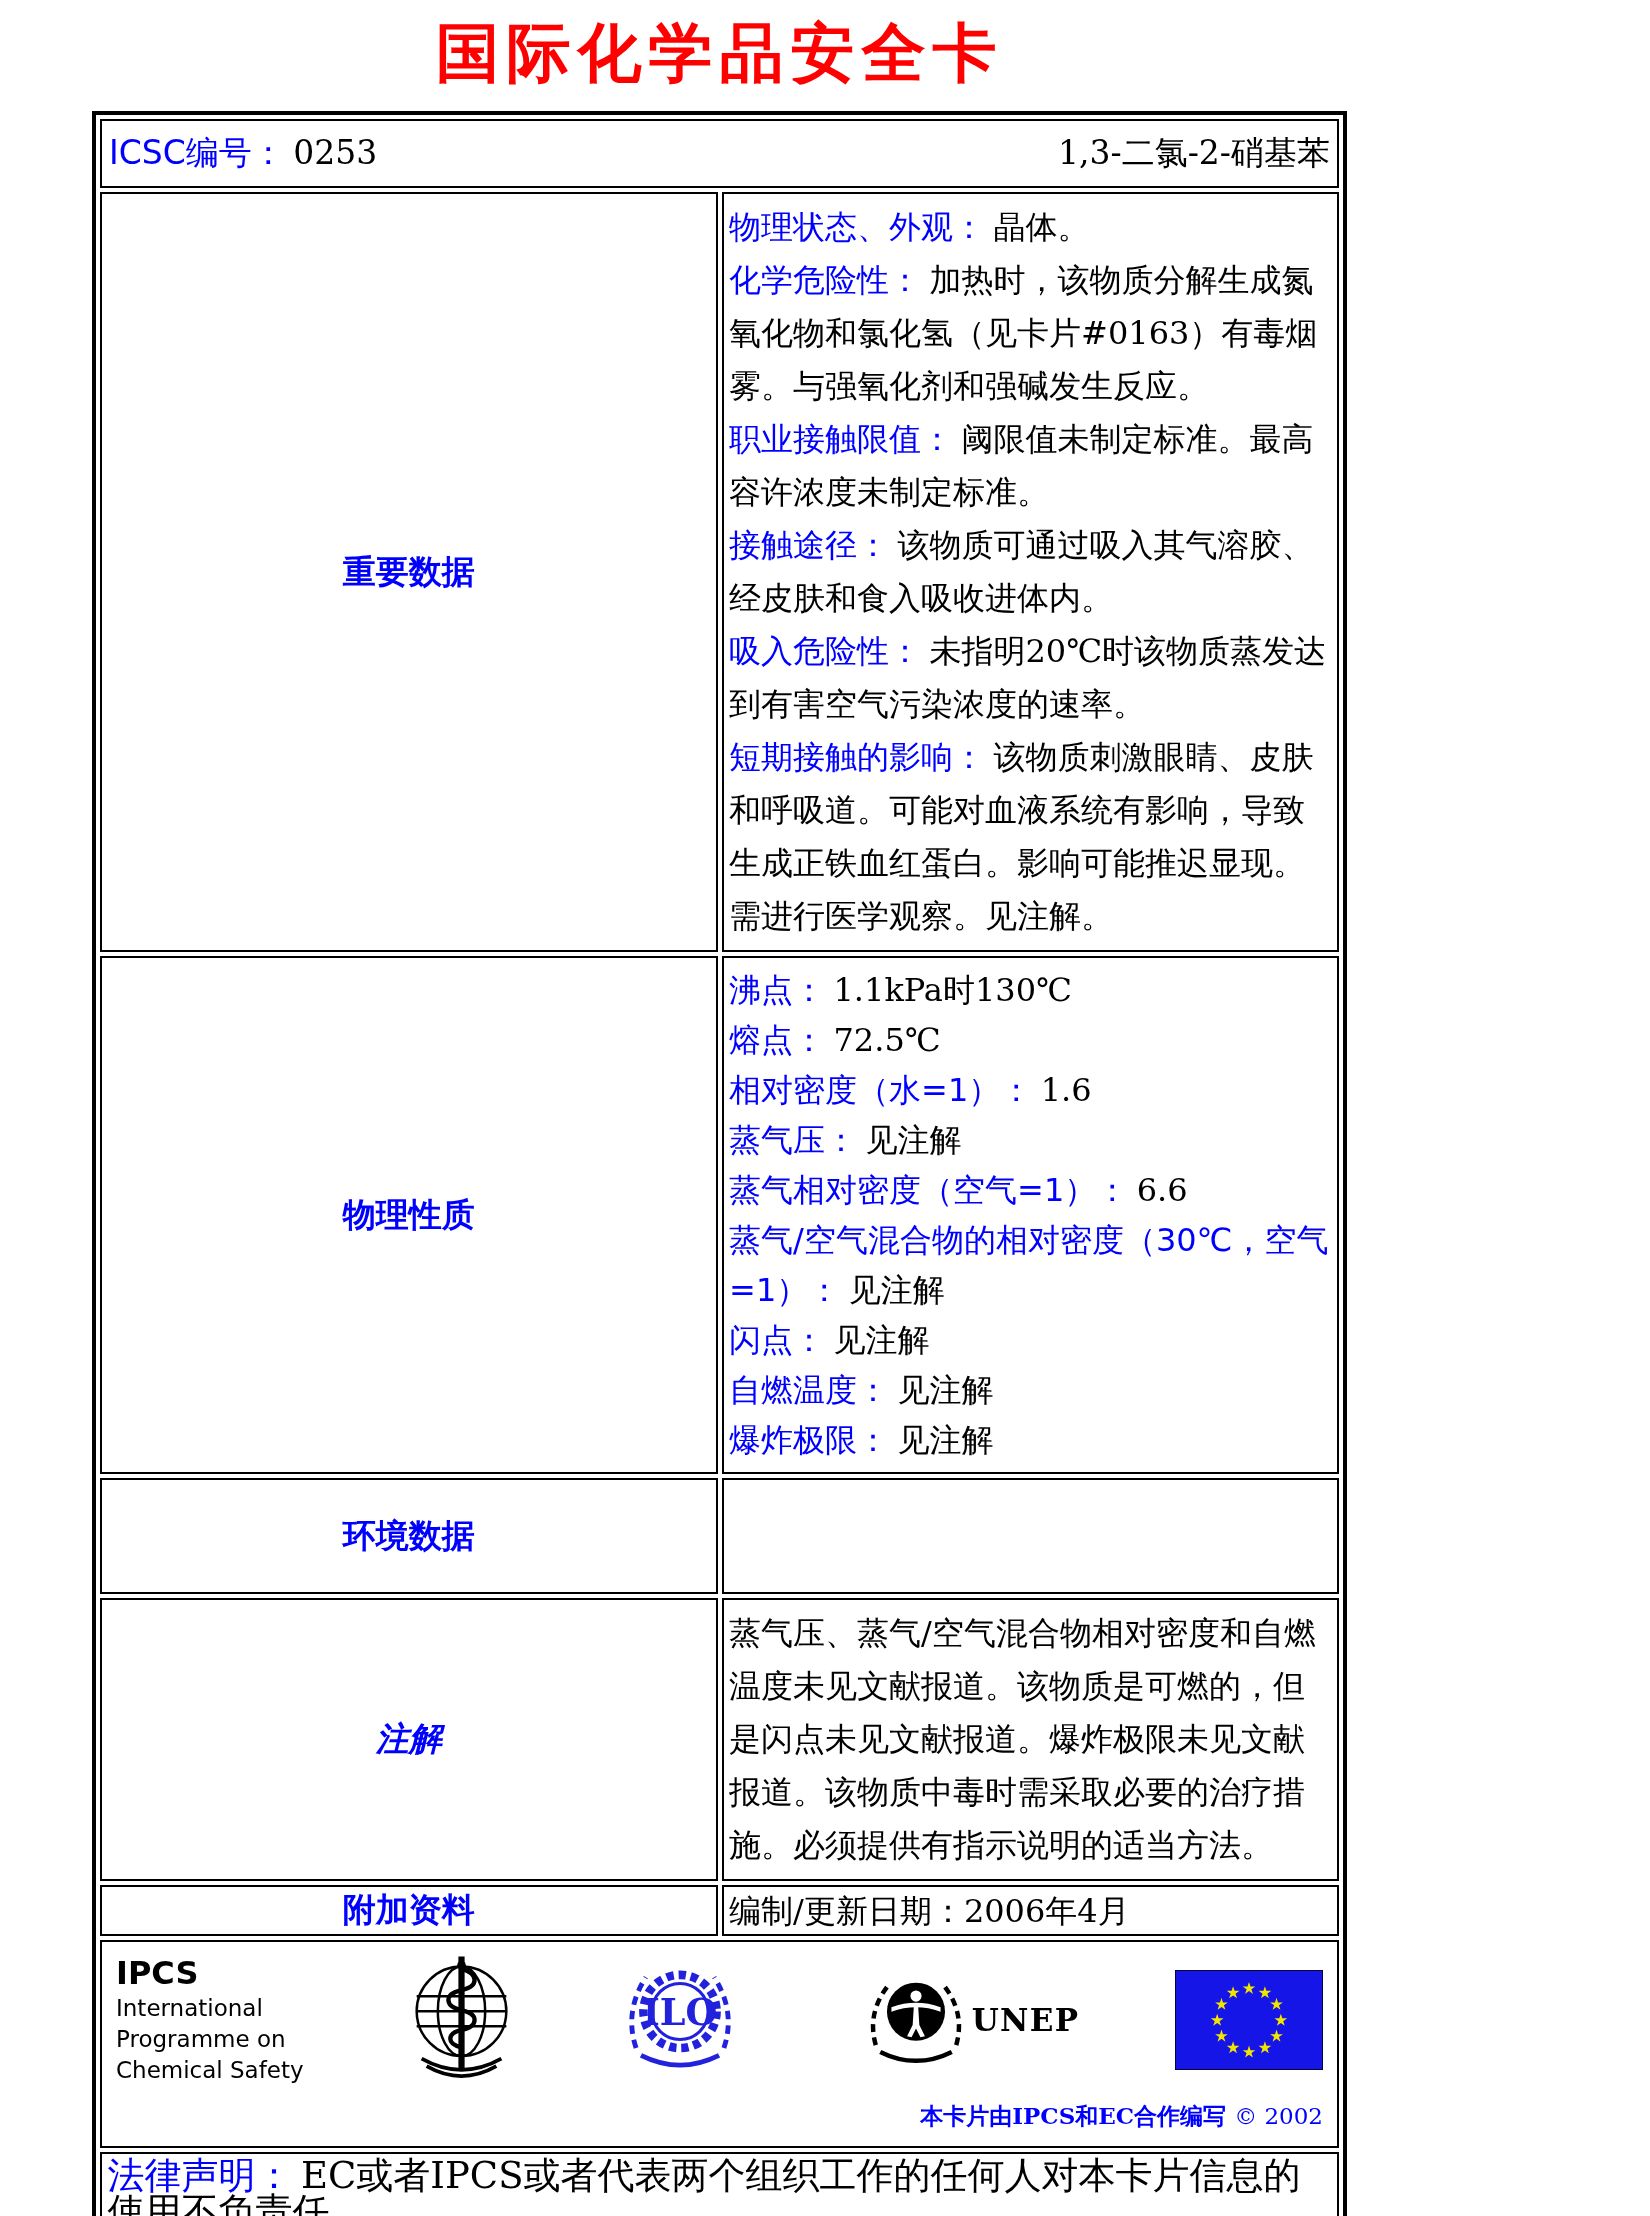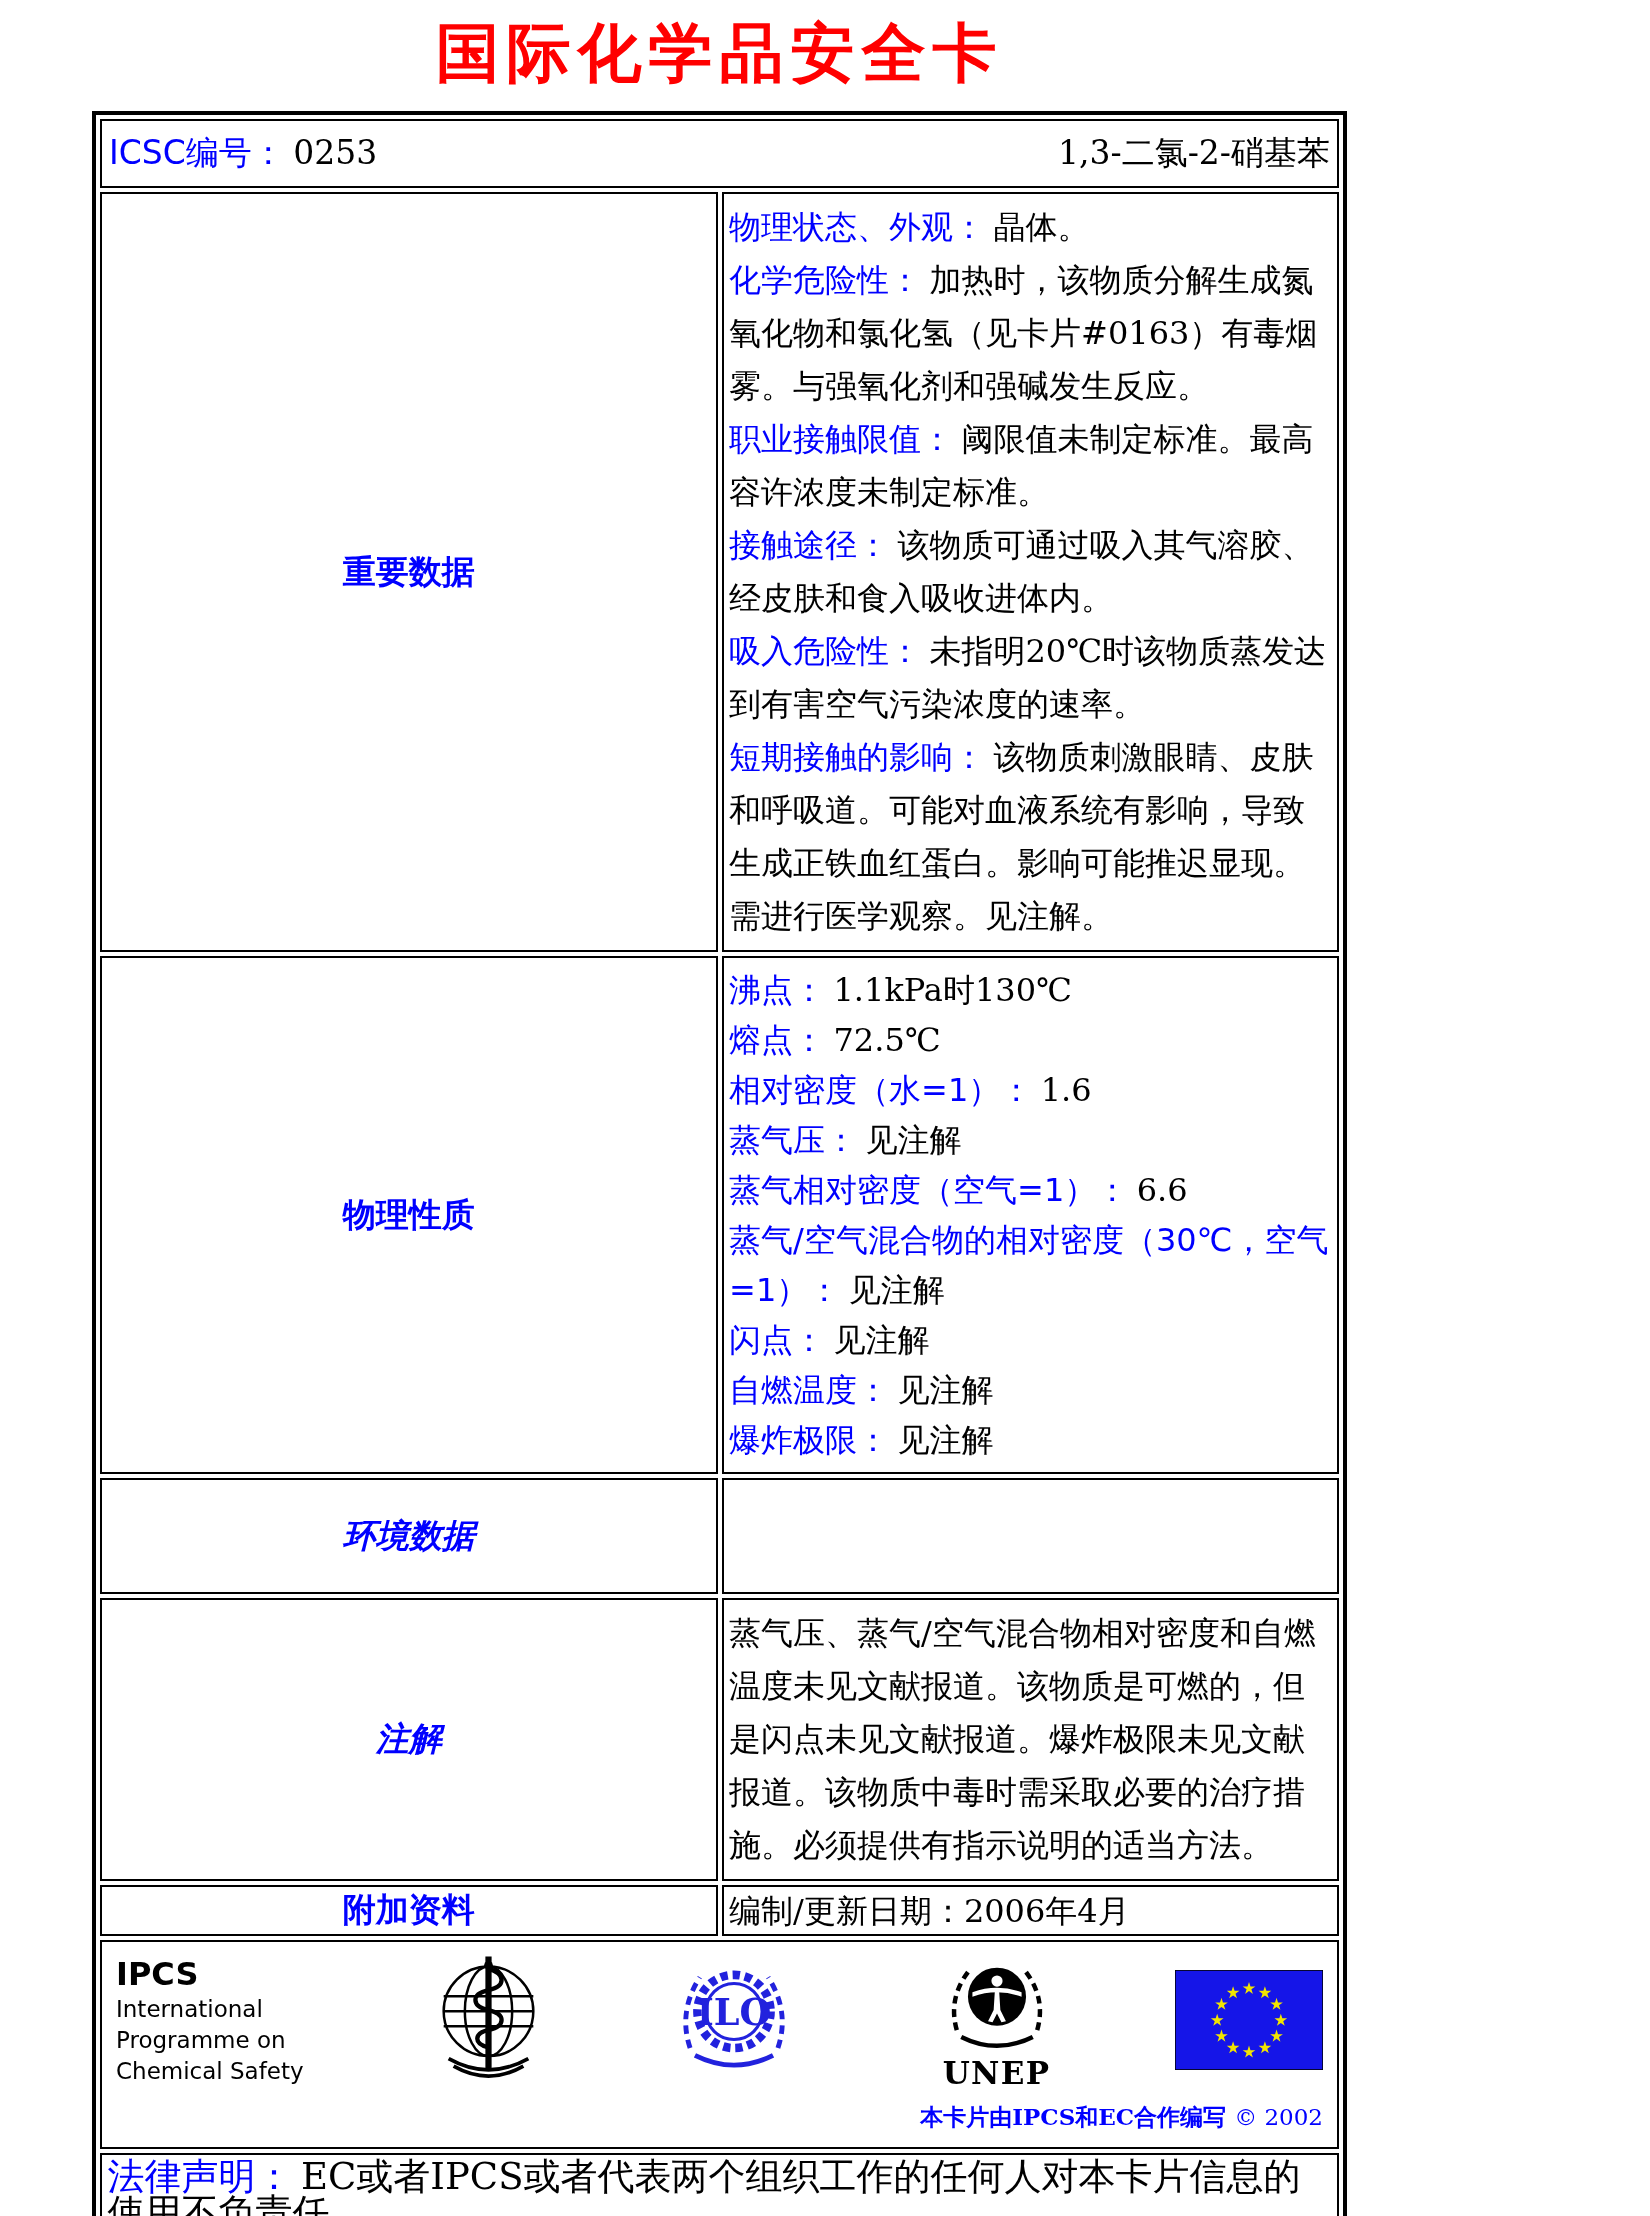--- a/index.html
+++ b/index.html
@@ -45,21 +45,21 @@
   .txt{color:#000;font-family:"DejaVu Serif",serif;}
   .content p{margin:0;font-size:32px;line-height:53px;}
   .content.phys p{line-height:50px;}
   td.addl{vertical-align:middle;padding:2.8px 5.6px;height:36px;}
   td.addl p{margin:0;font-size:32px;line-height:36px;}
   td.logos-cell{padding:9.8px 14px;height:176px;vertical-align:middle;}
   .logos-row{display:flex;align-items:center;justify-content:space-between;}
   .ipcs{font-family:"DejaVu Sans",sans-serif;color:#000;}
   .ipcs .acro{font-size:32px;font-weight:bold;line-height:40px;}
   .ipcs .sub{font-size:23px;line-height:31px;}
-  .unep-wrap{display:flex;flex-direction:column;align-items:center;margin-left:23px;}
+  .unep-wrap{display:flex;flex-direction:row;align-items:center;margin-left:23px;}
   .unep-caption{font-family:"DejaVu Serif",serif;font-weight:bold;font-size:31px;line-height:32px;letter-spacing:1.4px;}
   .coop{
     text-align:right;
     margin-top:8.4px;
     color:#0000ff;
     font-family:"DejaVu Serif",serif;
     font-weight:bold;
     font-size:23px;
     line-height:39px;
   }
@@ -110,21 +110,21 @@
         <p><span class="lbl">蒸气压：</span><span class="txt">见注解</span></p>
         <p><span class="lbl">蒸气相对密度（空气=1）：</span><span class="txt">6.6</span></p>
         <p><span class="lbl">蒸气/空气混合物的相对密度（30℃，空气=1）：</span><span class="txt">见注解</span></p>
         <p><span class="lbl">闪点：</span><span class="txt">见注解</span></p>
         <p><span class="lbl">自燃温度：</span><span class="txt">见注解</span></p>
         <p><span class="lbl">爆炸极限：</span><span class="txt">见注解</span></p>
       </td>
     </tr>
 
     <tr>
-      <td class="rowlbl" style="height:110px;font-style:italic;">环境数据</td>
+      <td class="rowlbl" style="height:110px;">环境数据</td>
       <td class="content">
         <p><span class="txt"></span></p>
       </td>
     </tr>
 
     <tr>
       <td class="rowlbl" style="height:167px;font-style:italic;">注解</td>
       <td class="content">
         <p><span class="txt">蒸气压、蒸气/空气混合物相对密度和自燃温度未见文献报道。该物质是可燃的，但是闪点未见文献报道。爆炸极限未见文献报道。该物质中毒时需采取必要的治疗措施。必须提供有指示说明的适当方法。</span></p>
       </td>

